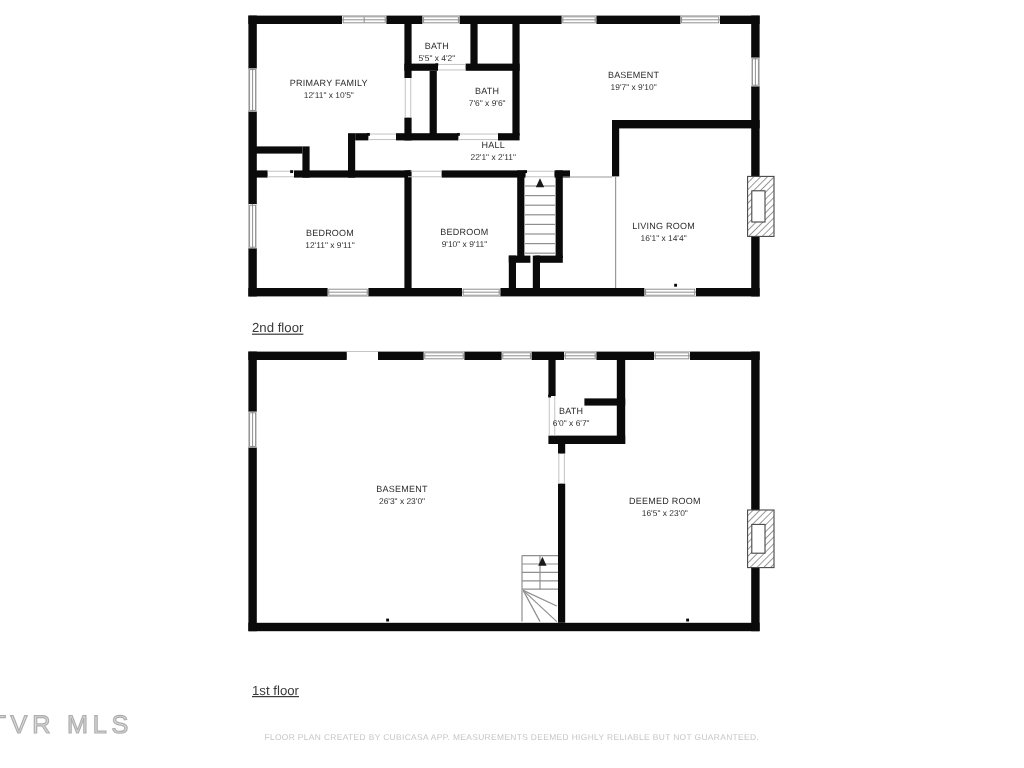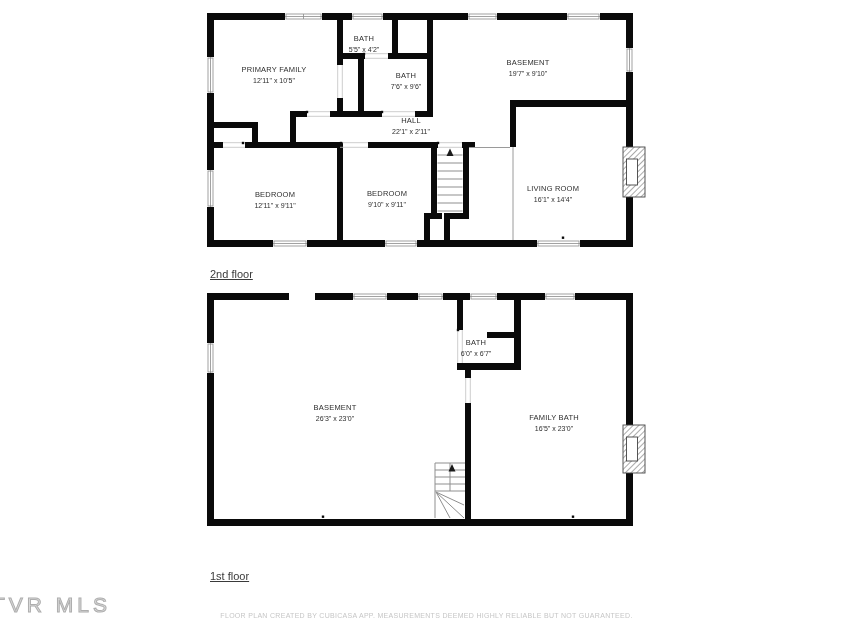--- a/index.html
+++ b/index.html
@@ -293,21 +293,21 @@
 
   <div class="room-label" style="left:476px;top:338px">
     <div class="room-name">BATH</div>
     <div class="room-dims">6'0" x 6'7"</div>
   </div>
   <div class="room-label" style="left:335px;top:403px">
     <div class="room-name">BASEMENT</div>
     <div class="room-dims">26'3" x 23'0"</div>
   </div>
   <div class="room-label" style="left:554px;top:413px">
-    <div class="room-name">FAMILY BATH</div>
+    <div class="room-name">DEEMED ROOM</div>
     <div class="room-dims">16'5" x 23'0"</div>
   </div>
 
   <div class="floor-tag" style="left:210px;top:268px">2nd floor</div>
   <div class="floor-tag" style="left:210px;top:570px">1st floor</div>
 
   <div class="watermark">TVR MLS</div>
   <div class="footer-note">FLOOR PLAN CREATED BY CUBICASA APP. MEASUREMENTS DEEMED HIGHLY RELIABLE BUT NOT GUARANTEED.</div>
 
 </div>

